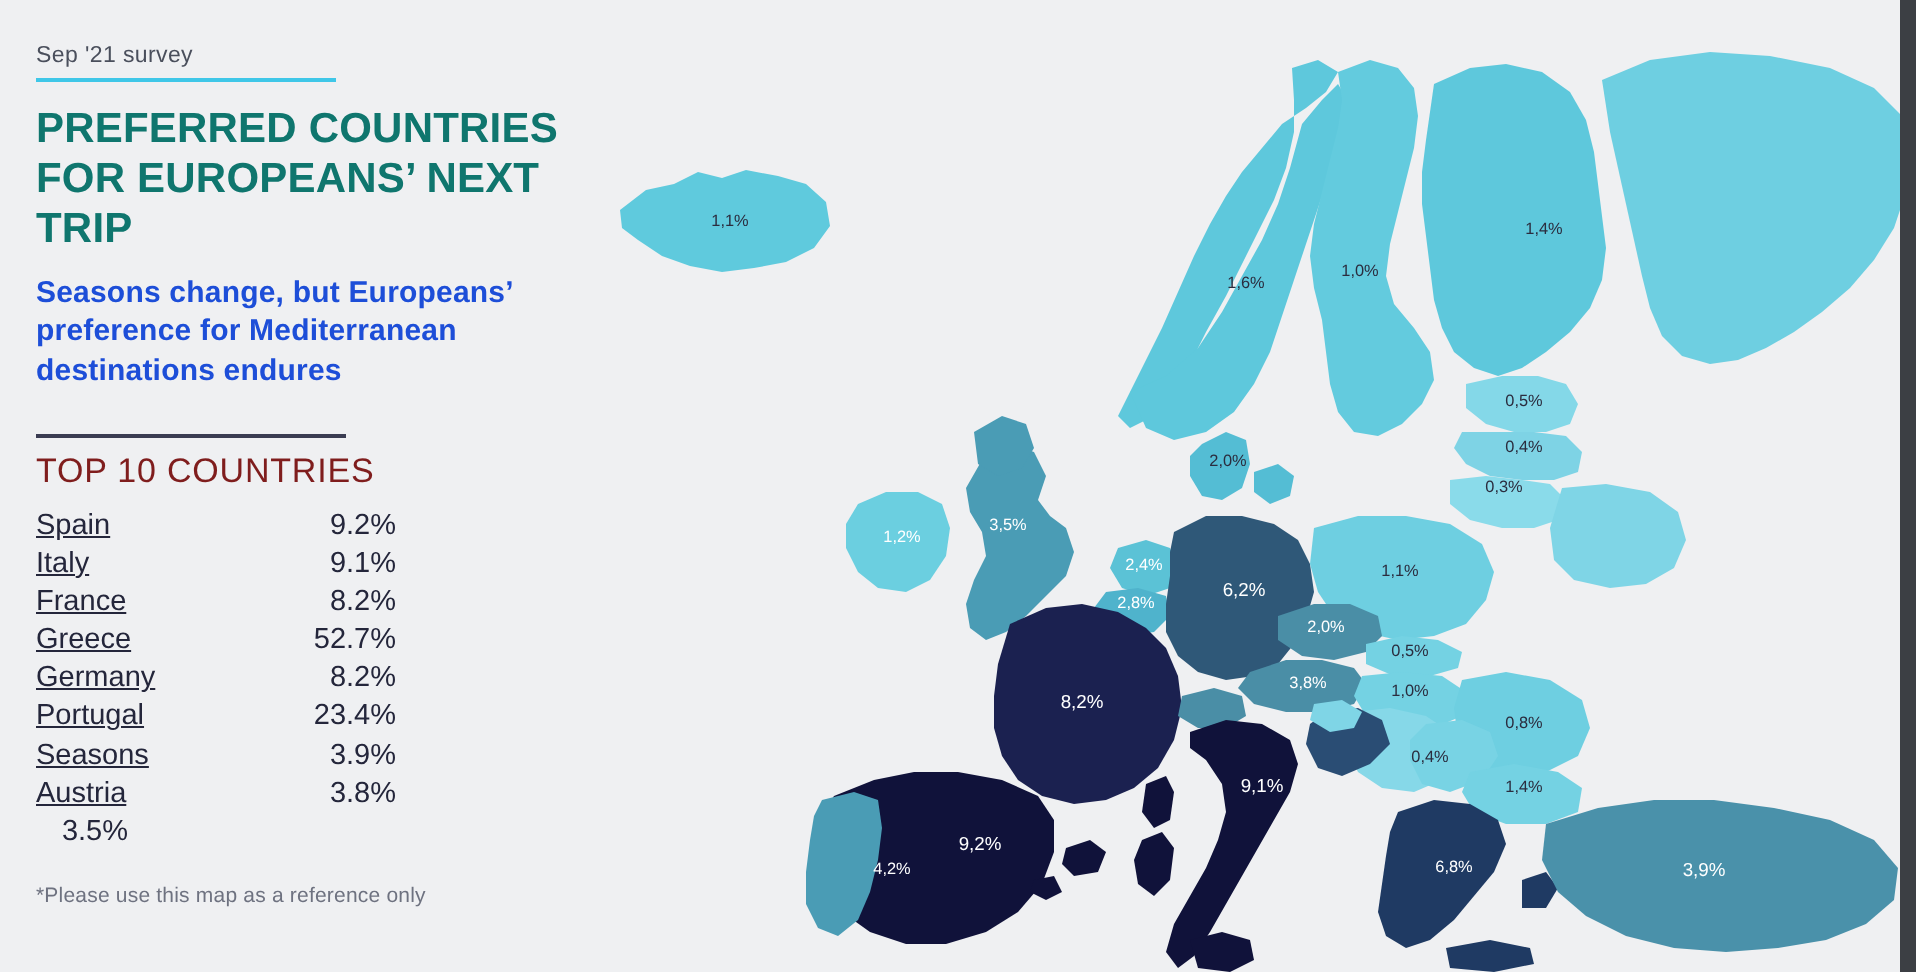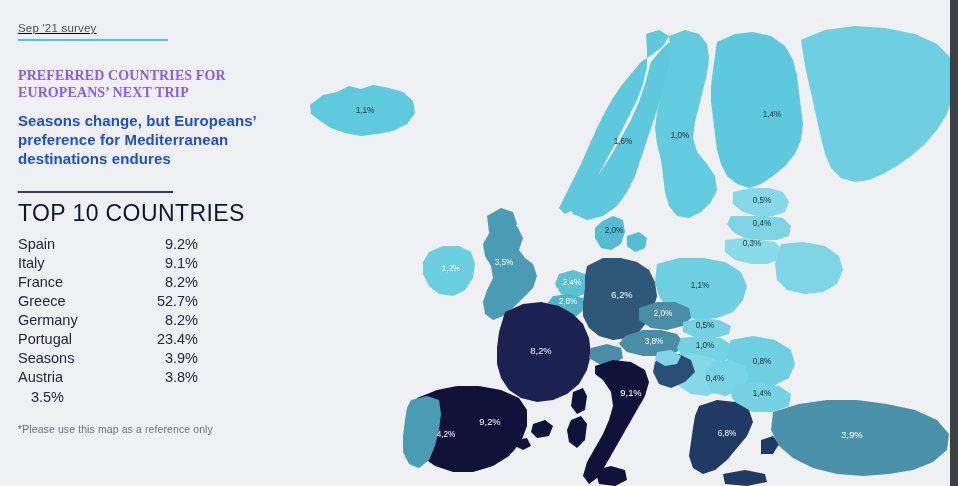--- a/index.html
+++ b/index.html
@@ -16,47 +16,47 @@
     position:absolute; top:0; right:0; width:8px; height:486px;
     background:#3c3f44; z-index:40;
   }
 
   
   .left-panel {
     position:absolute; left:0; top:0; width:300px; height:486px;
     padding:22px 18px 0 18px; z-index:20;
   }
 
-  .kicker-wrap { position:relative; width:150px; margin-bottom:27px;text-decoration:underline; }
+  .kicker-wrap { position:relative; width:150px; margin-bottom:12px; }
   .kicker {
     font-size:11.5px; color:#4a4f5c; letter-spacing:.2px;
     padding-bottom:5px; white-space:nowrap;
   }
   .kicker-rule { height:2px; background:#3fc7e8; width:150px; }
 
   .headline {
-    font-size:14px; font-weight:bold; color:#8b5cf6;
-    line-height:1.18; letter-spacing:.1px; margin-bottom:10px;font-family:Liberation Serif, serif;
+    font-size:21px; font-weight:bold; color:#0f766e;
+    line-height:1.18; letter-spacing:.1px; margin-bottom:10px;
   }
   .subhead {
     font-size:15px; font-weight:bold; color:#1d4ed8;
     line-height:1.28; letter-spacing:.1px; margin-bottom:22px;
   }
 
   .top10-rule { height:2px; background:#3a3c52; width:155px; margin-bottom:7px; }
   .top10-title {
-    font-size:23px; color:#0f172a; letter-spacing:.4px; margin-bottom:8px;
+    font-size:17px; color:#7f1d1d; letter-spacing:.4px; margin-bottom:8px;
   }
 
   .rank-list { width:180px; }
   .rank-row {
     display:flex; justify-content:space-between;
     font-size:14.5px; color:#24263b; line-height:1.32;
   }
-  .rank-row .country { white-space:nowrap; }
+  .rank-row .country { white-space:nowrap;text-decoration:underline; }
   .rank-row .value { min-width:46px; text-align:right; padding-left:6px; }
 
   .footnote {
     margin-top:16px; font-size:10.5px; color:#6e7280; letter-spacing:.1px;
   }
 
   
   .map-wrap {
     position:absolute; left:265px; top:0; width:693px; height:486px; z-index:10;
   }

